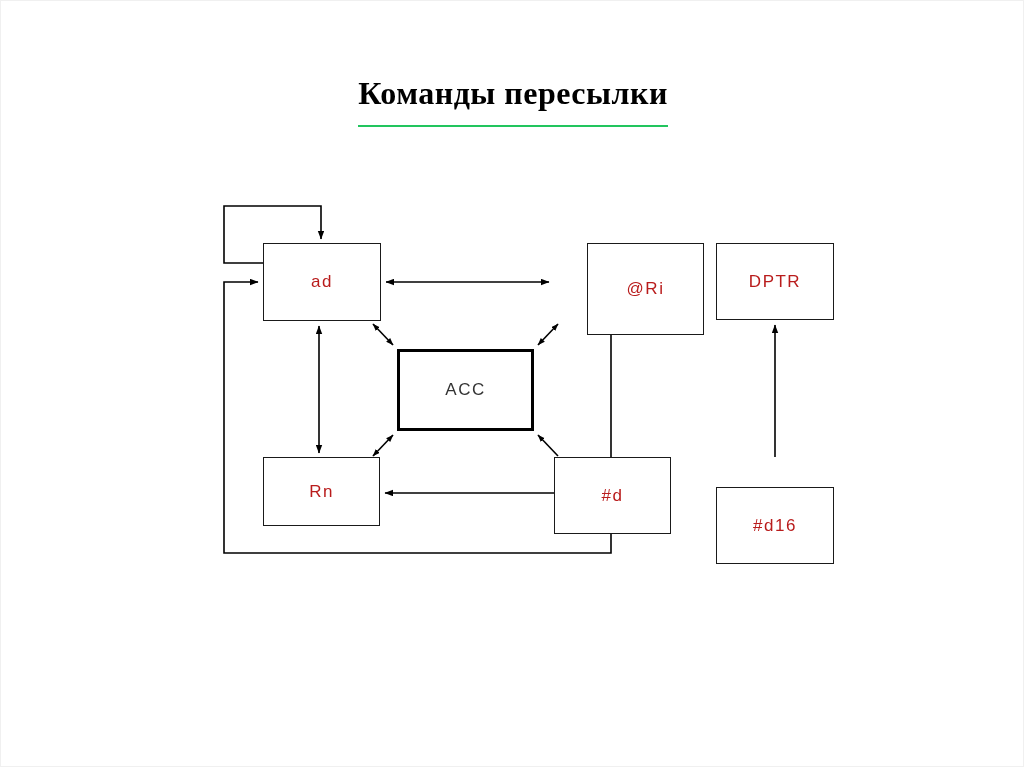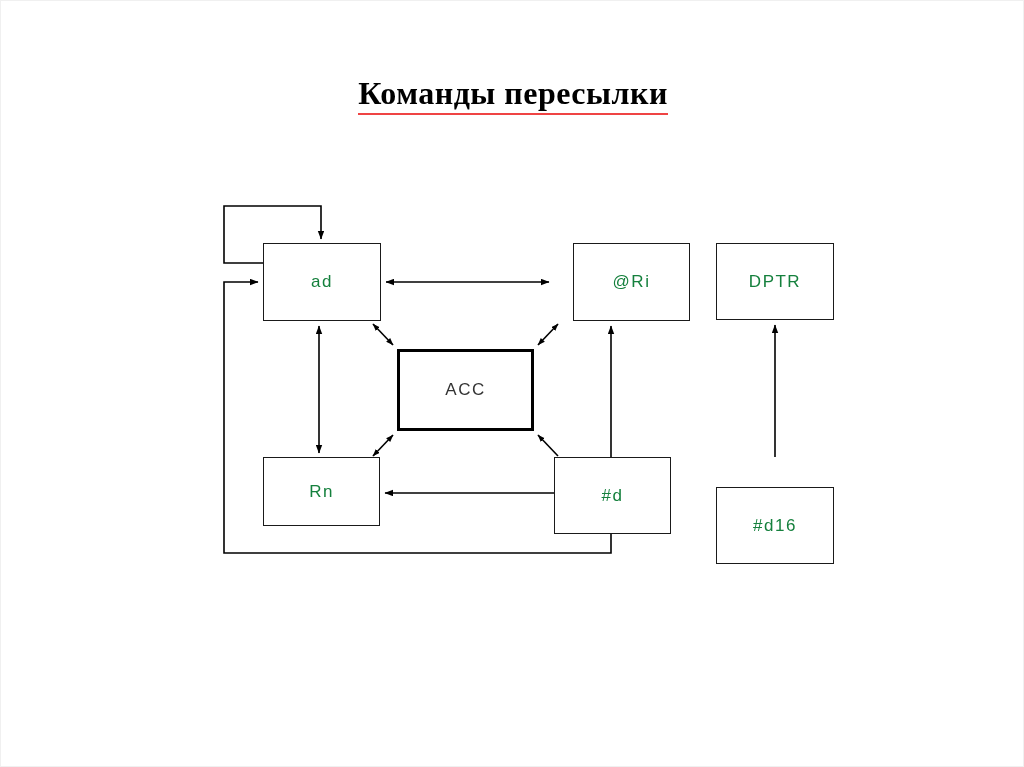--- a/index.html
+++ b/index.html
@@ -23,41 +23,41 @@
     top: 74px;
     width: 1024px;
     text-align: center;
     font-family: "Liberation Serif", serif;
     font-size: 32px;
     font-weight: 700;
     color: #000000;
     letter-spacing: 0.5px;
   }
   #title span {
-    border-bottom: 2px solid #ef4444;
-    padding-bottom: 2px;
+    border-bottom: 2px solid #22c55e;
+    padding-bottom: 14px;
   }
   #canvas {
     position: absolute;
     left: 0;
     top: 0;
     width: 1024px;
     height: 767px;
   }
   .node {
     position: absolute;
     box-sizing: border-box;
     background: #ffffff;
     border: 1.6px solid #1a1a1a;
     display: flex;
     align-items: center;
     justify-content: center;
     font-family: "Liberation Sans", sans-serif;
     font-size: 17px;
-    color: #15803d;
+    color: #b91c1c;
     letter-spacing: 1.5px;
   }
   .node.emphasis {
     border: 3px solid #000000;
     color: #333333;
   }
 </style>
 </head>
 <body>
 
@@ -106,21 +106,21 @@
       <path d="M610,533 L610,552 L223,552 L223,281 L257,281" marker-end="url(#arrowEnd)"></path>
 
       <line x1="774" y1="456" x2="774" y2="324" marker-end="url(#arrowEnd)"></line>
     </g>
   </svg>
 
   <div class="node" style="left:262px;top:242px;width:118px;height:78px;">
     <span>ad</span>
   </div>
 
-  <div class="node" style="left:572px;top:242px;width:117px;height:78px;">
+  <div class="node" style="left:586px;top:242px;width:117px;height:92px;">
     <span>@Ri</span>
   </div>
 
   <div class="node emphasis" style="left:396px;top:348px;width:137px;height:82px;">
     <span>ACC</span>
   </div>
 
   <div class="node" style="left:715px;top:242px;width:118px;height:77px;">
     <span>DPTR</span>
   </div>

